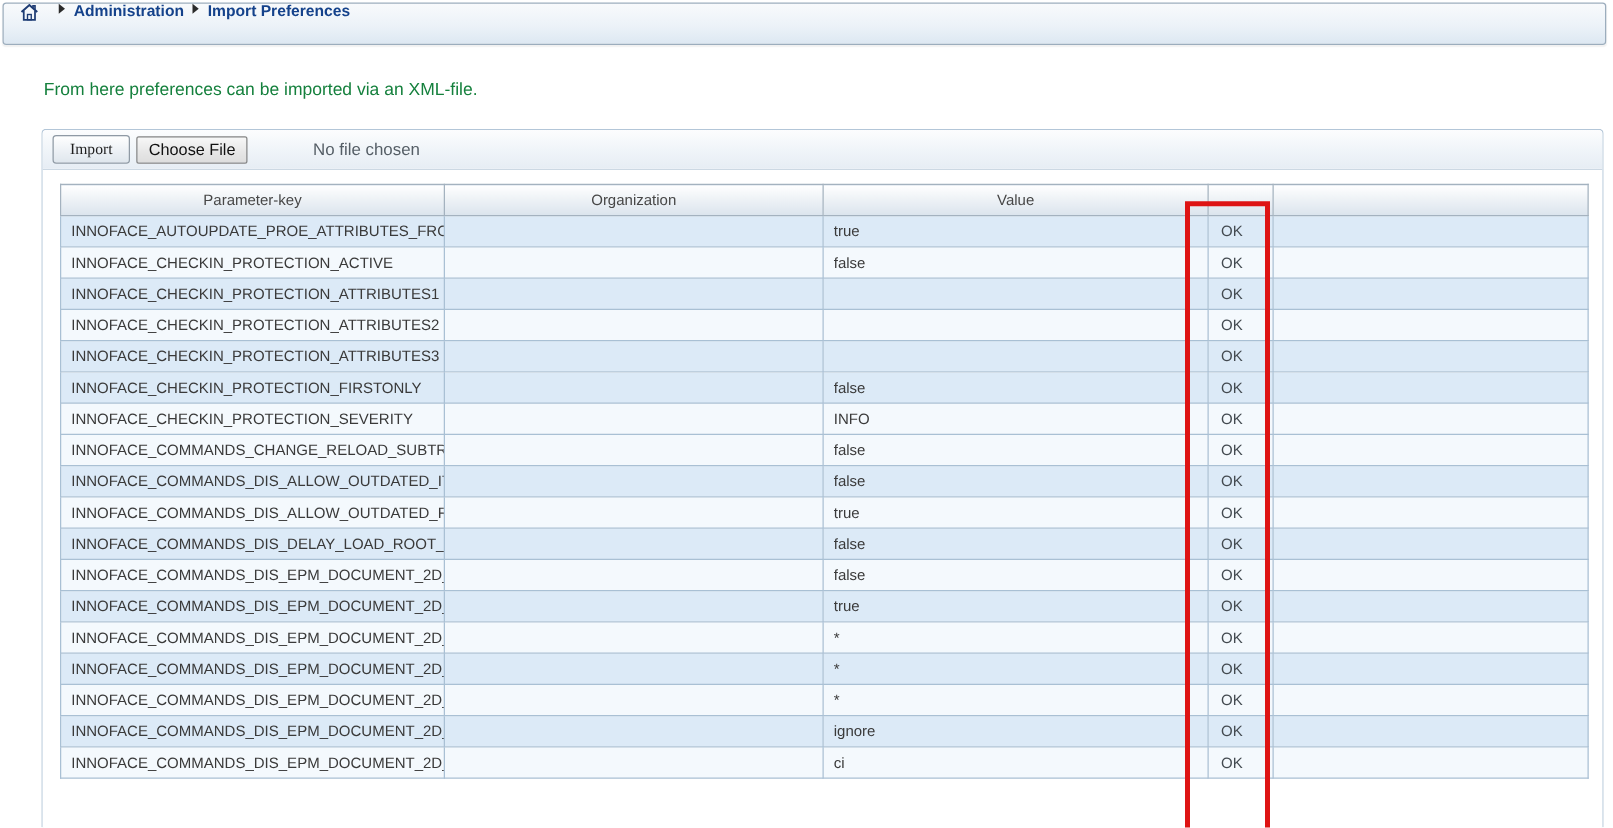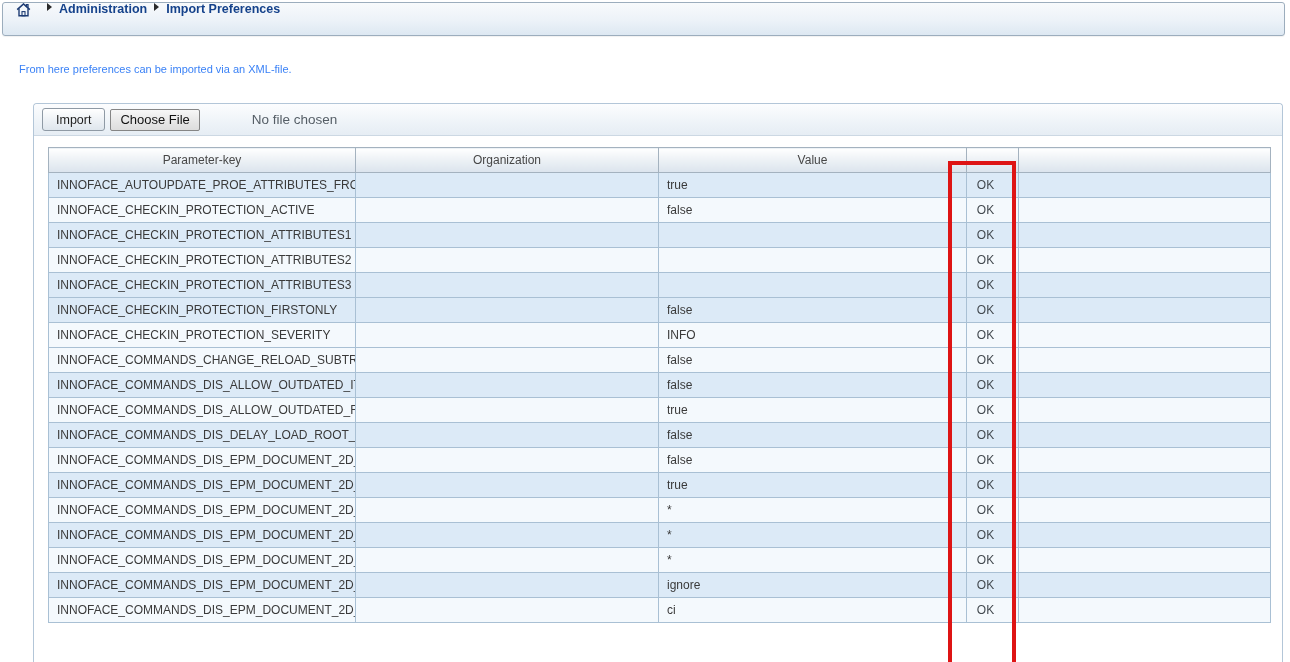--- a/index.html
+++ b/index.html
@@ -26,41 +26,41 @@
     border-top:4px solid transparent;
     border-bottom:4px solid transparent;
   }
   .crumb {
     color:#15428b; font-weight:bold; font-size:12.5px; line-height:1;
     cursor:pointer; white-space:nowrap;
   }
 
   
   .intro-text {
-    position:absolute; left:19px; top:63px;
-    font-size:11px; color:#3b82f6;
+    position:absolute; left:35px; top:63px;
+    font-size:14px; color:#15803d;
   }
 
   
   .panel {
     position:absolute; left:33px; top:103px; width:1250px; height:559px;
     border:1px solid #b3c6d8; border-bottom:none;
     border-radius:4px 4px 0 0;
     background:#ffffff; overflow:hidden;
   }
   .toolbar {
     height:32px;
     background:linear-gradient(#fcfdfe, #eef3f8 60%, #e6edf4);
     border-bottom:1px solid #ccd8e3;
     border-radius:3px 3px 0 0;
     display:flex; align-items:center; padding-left:8px;
   }
   .btn-import {
     height:23px; padding:0 13px; margin-right:5px;
-    font-family:Liberation Sans, sans-serif; font-size:12.5px; color:#1f1f1f;
+    font-family:Liberation Serif, serif; font-size:12.5px; color:#1f1f1f;
     background:linear-gradient(#ffffff, #eef2f6 50%, #dfe6ed);
     border:1px solid #8f9aa5; border-radius:3px; cursor:pointer;
   }
   .btn-choosefile {
     height:22px; padding:0 9px; margin-right:8px;
     font-family:"Liberation Sans", sans-serif; font-size:13px; color:#111;
     background:linear-gradient(#f7f7f7, #e6e6e6 60%, #dddddd);
     border:1px solid #858585; border-radius:2px; cursor:pointer;
   }
   .no-file-text { font-size:13.5px; color:#555e66;padding-left:44px; }

